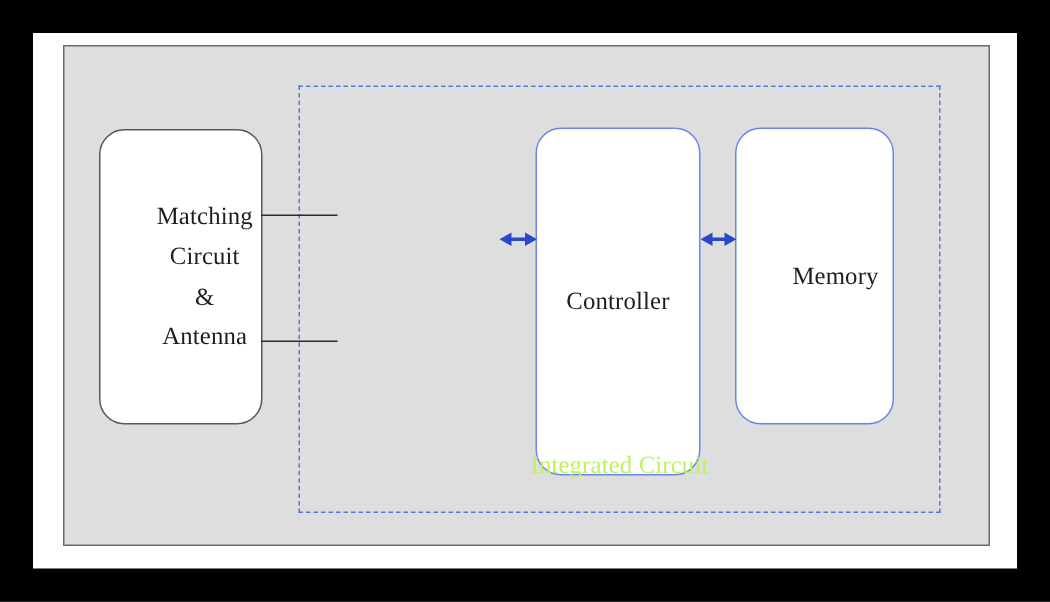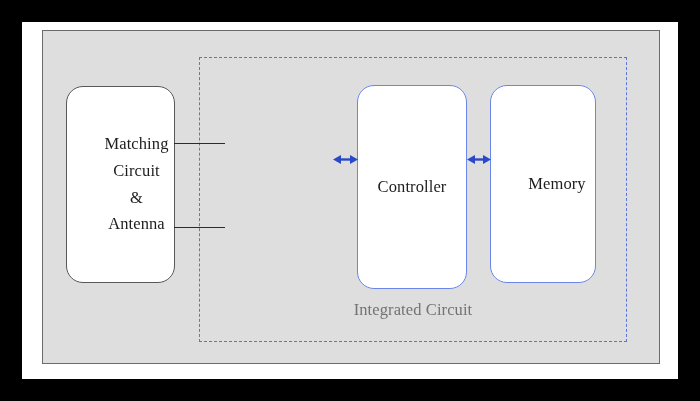--- a/index.html
+++ b/index.html
@@ -46,21 +46,21 @@
     box-sizing: border-box;
     background: transparent;
   }
   .ic-label {
     position: absolute;
     left: 199px;
     top: 300px;
     width: 428px;
     text-align: center;
     font-size: 16.5px;
-    color: #737373;
+    color: #bef264;
     line-height: 1.2;
     letter-spacing: 0.1px;
   }
   
   .block {
     position: absolute;
     background: #ffffff;
     box-sizing: border-box;
     border-radius: 17px;
     display: flex;
@@ -92,21 +92,21 @@
   #block-afe {
     left: 224px;
     top: 85px;
     width: 109px;
     height: 198px;
   }
   #block-controller {
     left: 357px;
     top: 85px;
     width: 110px;
-    height: 204px;
+    height: 232px;
   }
   #block-memory {
     left: 490px;
     top: 85px;
     width: 106px;
     height: 198px;
     padding-left: 28px;
   }
   
   .connector {

